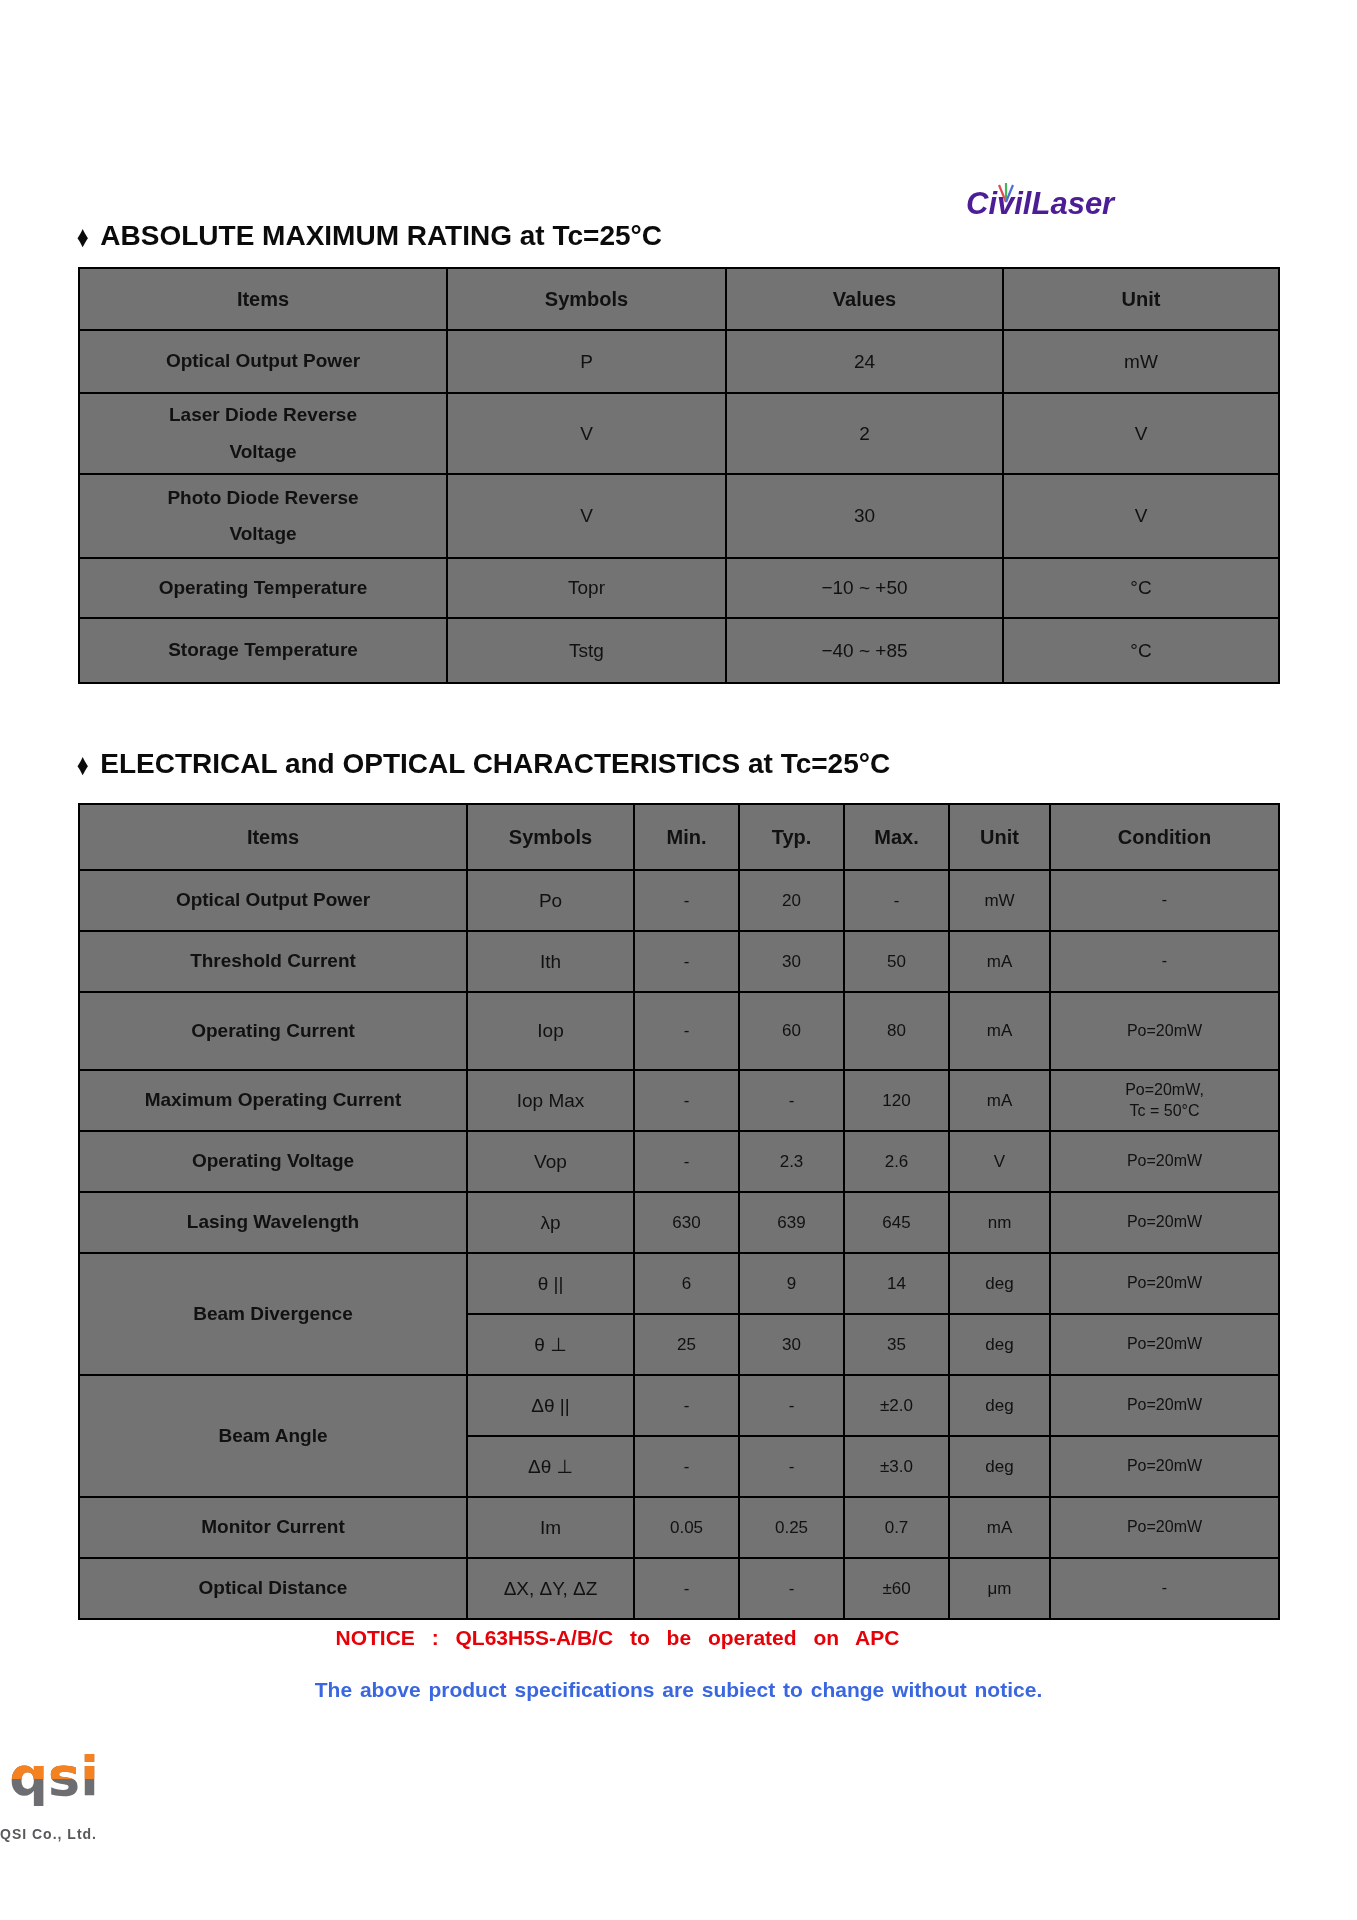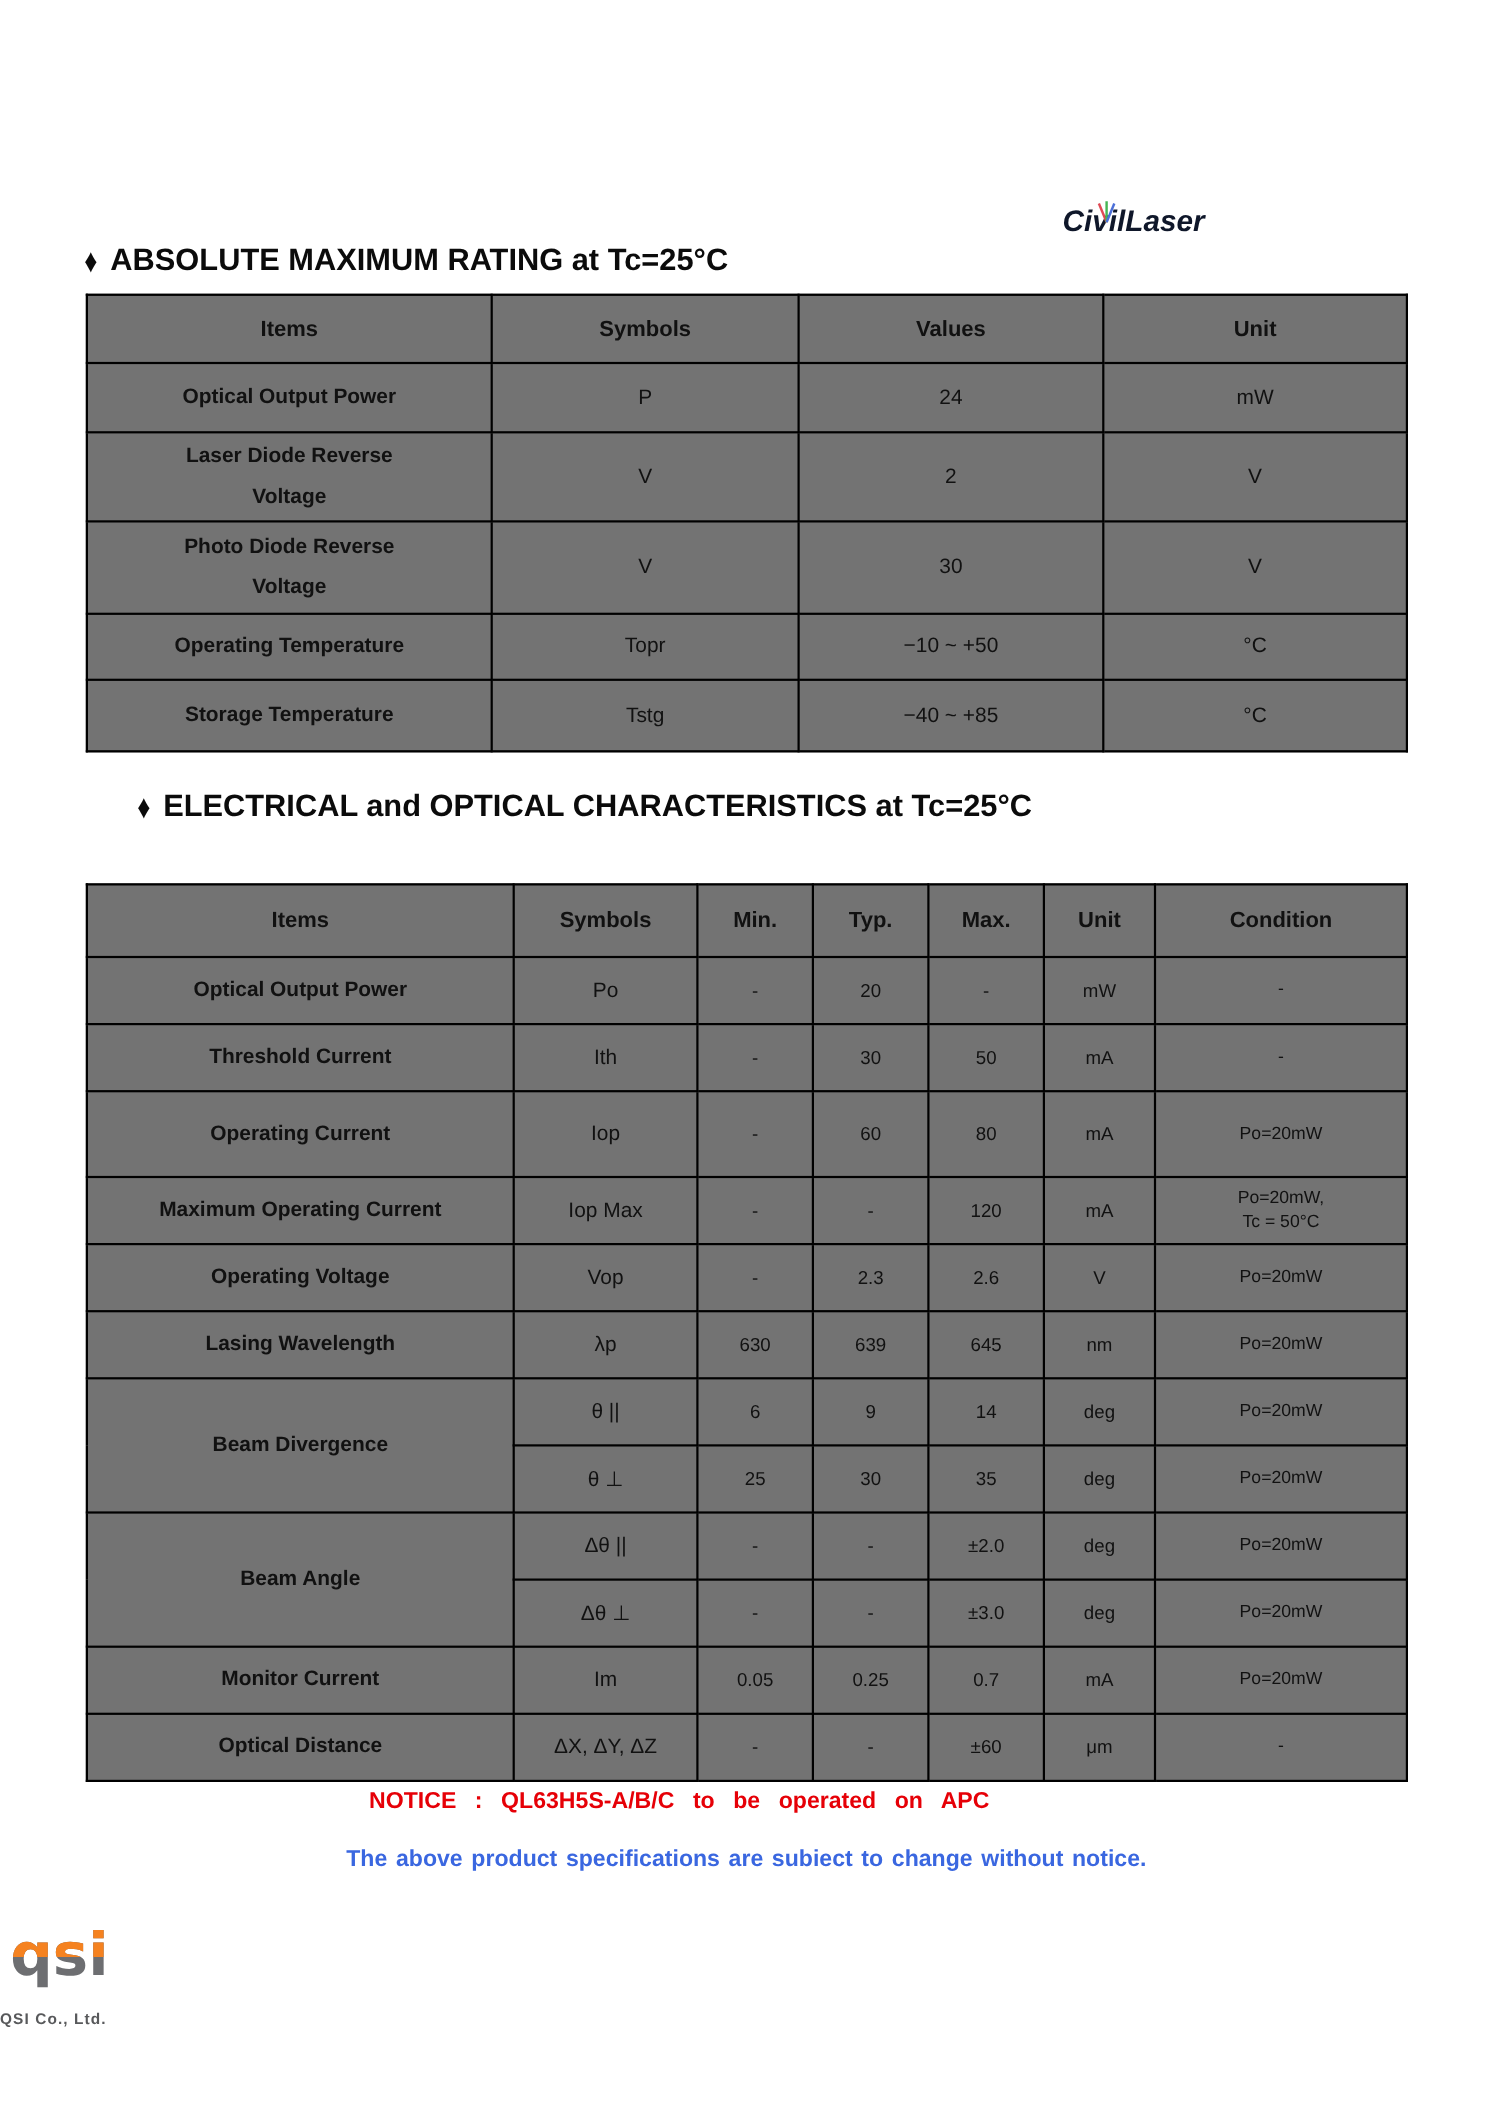--- a/index.html
+++ b/index.html
@@ -6,32 +6,32 @@
   body{
     width:1357px;height:1920px;background:#ffffff;
     font-family:"Liberation Sans", sans-serif;color:#111;
     position:relative;overflow:hidden;
   }
   .page{position:relative;width:1357px;height:1920px;}
 
   
   .brand{
     position:absolute;top:186px;left:966px;width:220px;height:40px;
-    font-size:27px;font-weight:bold;font-style:italic;color:#0f172a;
+    font-size:31px;font-weight:bold;font-style:italic;color:#4c1d95;
     letter-spacing:0px;white-space:nowrap;
   }
   .brand .fan{position:absolute;left:31px;top:-4px;}
 
   
   .section-heading{
     position:absolute;left:75px;margin:0;
     font-size:28px;font-weight:bold;color:#0b0b0b;white-space:nowrap;
   }
   #heading-abs{top:220px;}
-  #heading-eo{top:717px;margin-left:48px;}
+  #heading-eo{top:748px;}
   .diamond{display:inline-block;margin-right:10px;transform:scaleX(.78);font-size:30px;vertical-align:-2px;}
 
   
   table{border-collapse:collapse;table-layout:fixed;position:absolute;left:78px;background:#737373;}
   #abs-table{top:267px;width:1200px;}
   #eo-table{top:803px;width:1200px;}
   th,td{
     border:2px solid #000;text-align:center;vertical-align:middle;
     padding:0 4px;overflow:hidden;
   }

